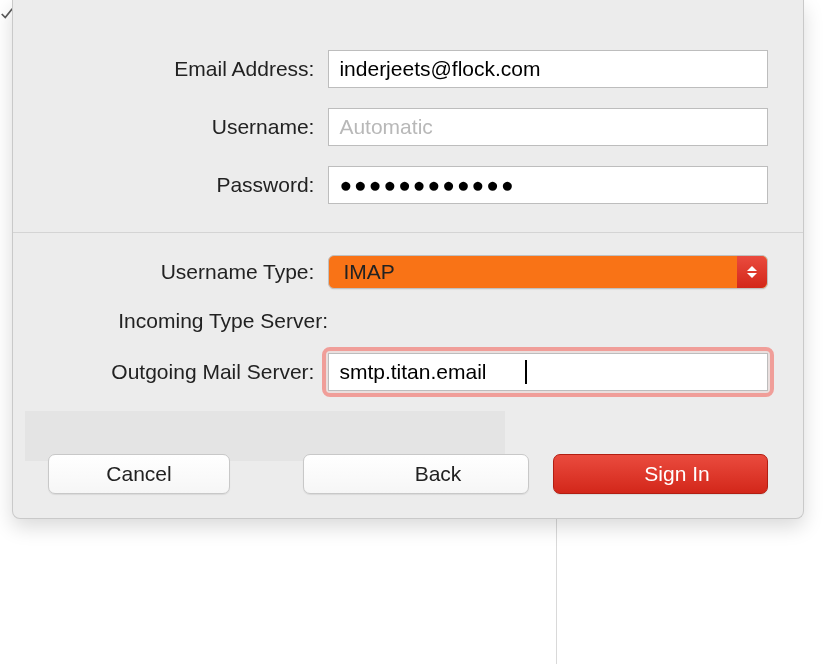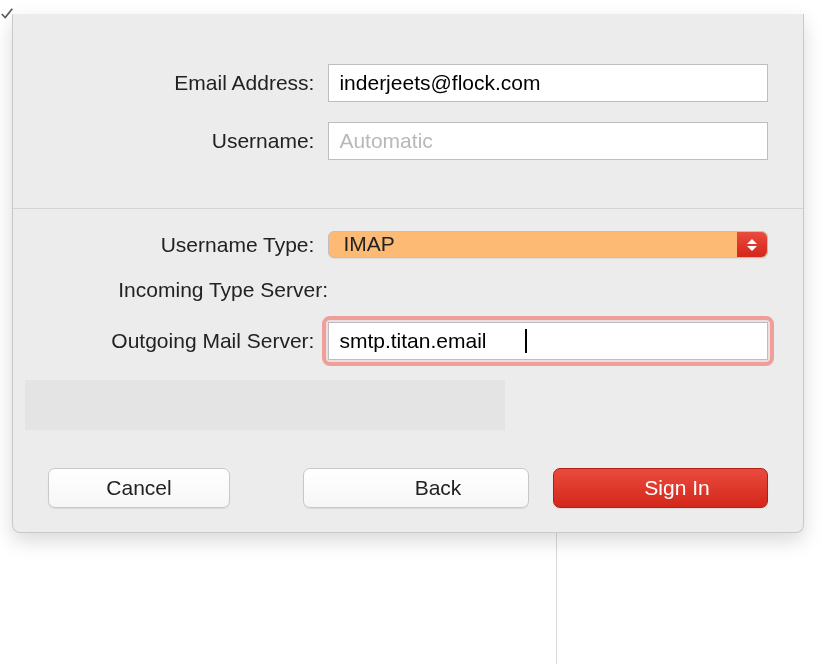--- a/index.html
+++ b/index.html
@@ -9,21 +9,21 @@
     height: 664px;
     background: #fff;
     font-family: -apple-system, "Helvetica Neue", Helvetica, Arial, sans-serif;
     font-size: 21px;
     color: #222;
     overflow: hidden;
   }
   .sheet {
     position: absolute;
     left: 12px;
-    top: 14px;
+    top: 0;
     width: 790px;
     height: 518px;
     background: #ececec;
     border-left: 1px solid #c9c9c9;
     border-right: 1px solid #c9c9c9;
     border-bottom: 1px solid #c9c9c9;
     box-shadow: 0 8px 20px rgba(0,0,0,0.15);
     border-bottom-left-radius: 8px;
     border-bottom-right-radius: 8px;
   }
@@ -63,25 +63,26 @@
     font-size: 21px;
     background: #fff;
     border: 1px solid #bdbdbd;
     box-sizing: border-box;
     outline: none;
     font-family: inherit;
   }
   input.text::placeholder { color: #b8b8b8; }
   .select-wrap {
     width: 462px;
-    height: 27px;
-    background: #fdba74;
+    height: 34px;
+    background: #f97316;
     border: 1px solid #c0c0c0;
     border-radius: 6px;
     display: flex;
+    align-items: center;
     position: relative;
     box-sizing: border-box;
     box-shadow: 0 1px 1px rgba(0,0,0,0.05);
   }
   .select-wrap .val {
     padding-left: 14px;
     flex: 1;
   }
   .select-knob {
     position: absolute;
@@ -189,20 +190,26 @@
       <div class="field-wrap">
         <input class="text" type="text" value="inderjeets@flock.com" style="">
       </div>
     </div>
     <div class="row">
       <div class="lbl">Username:</div>
       <div class="field-wrap">
         <input class="text" type="text" placeholder="Automatic" style="">
       </div>
     </div>
+    <div class="row" style="margin-bottom:0;">
+      <div class="lbl">Password:</div>
+      <div class="field-wrap">
+        <input class="text" type="text" style="letter-spacing: 2px;" value="●●●●●●●●●●●●">
+      </div>
+    </div>
   </div>
 
   <div class="bottom-section">
     <div class="row">
       <div class="lbl">Username Type:</div>
       <div class="select-wrap">
         <span class="val">IMAP</span>
         <div class="select-knob">
           <div class="caret-up"></div>
           <div class="caret-down"></div>

